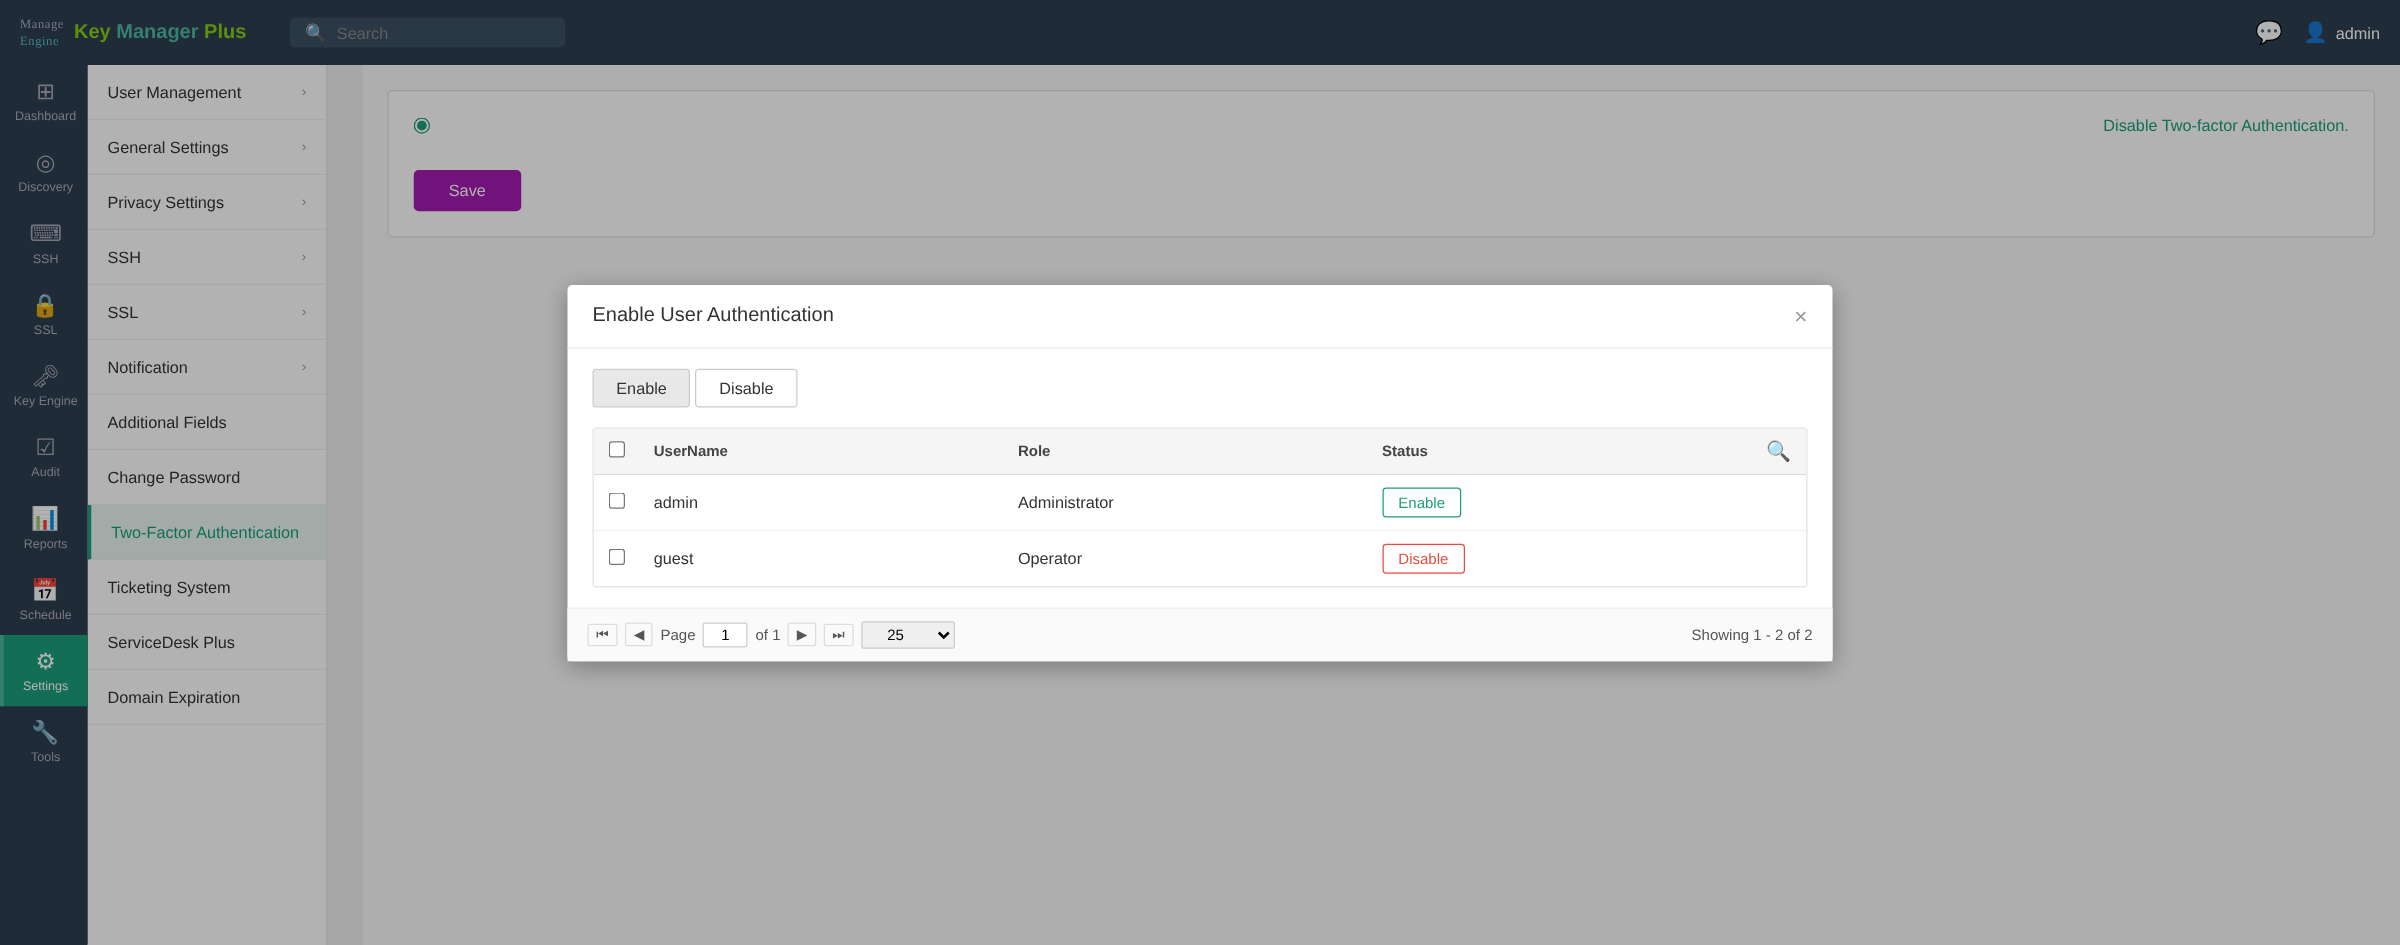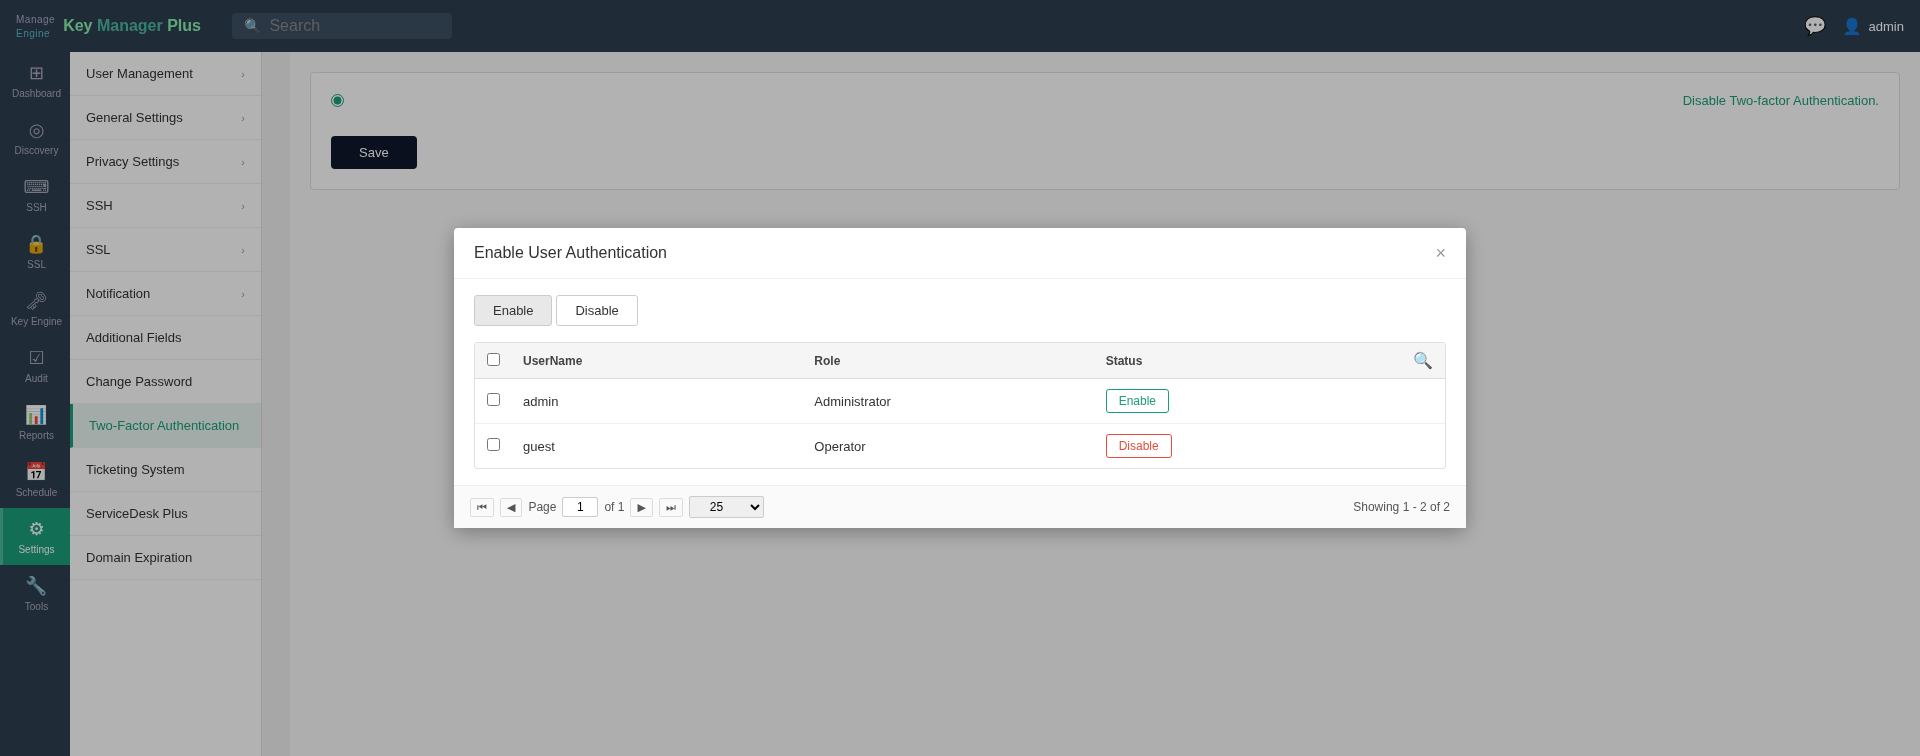--- a/index.html
+++ b/index.html
@@ -20,53 +20,54 @@
       display: flex;
       align-items: center;
       gap: 8px;
       color: white;
       min-width: 200px;
     }
     .brand-logo {
       display: flex;
       flex-direction: column;
       gap: 3px;
+      font-family: Liberation Serif, serif;
     }
     .brand-logo .manage {
       font-size: 10px;
       color: #aac;
       letter-spacing: 0.5px;
     }
     .brand-logo .engine {
       font-size: 10px;
       color: #5bc;
       letter-spacing: 0.5px;
     }
     .brand-name {
       font-size: 16px;
       font-weight: bold;
       color: white;
     }
-    .brand-name span { color: #86efac; }
+    .brand-name span { color: #84cc16; }
     .search-area {
       display: flex;
       align-items: center;
       background: #3d4f63;
       border-radius: 4px;
       padding: 4px 12px;
       gap: 8px;
       margin-left: 16px;
       width: 220px;
     }
     .search-area input {
       background: transparent;
       border: none;
       outline: none;
       color: #ccc;
-      font-size: 16px;
+      font-size: 13px;
       width: 100%;
     }
     .search-area input::placeholder { color: #888; }
     .topbar-right {
       margin-left: auto;
       display: flex;
       align-items: center;
       gap: 16px;
       color: white;
     }
@@ -167,21 +168,21 @@
       align-items: center;
       gap: 8px;
       margin-bottom: 12px;
       color: #555;
       justify-content: space-between;
     }
     .radio-option input[type=radio] { accent-color: #1a9e7a; }
     .link-text { color: #1a9e7a; text-decoration: none; }
 
     .save-btn {
-      background: #0f172a;
+      background: #a21caf;
       color: white;
       border: none;
       padding: 9px 28px;
       border-radius: 4px;
       cursor: pointer;
       font-size: 13px;
       margin-top: 8px;
     }
 
     

